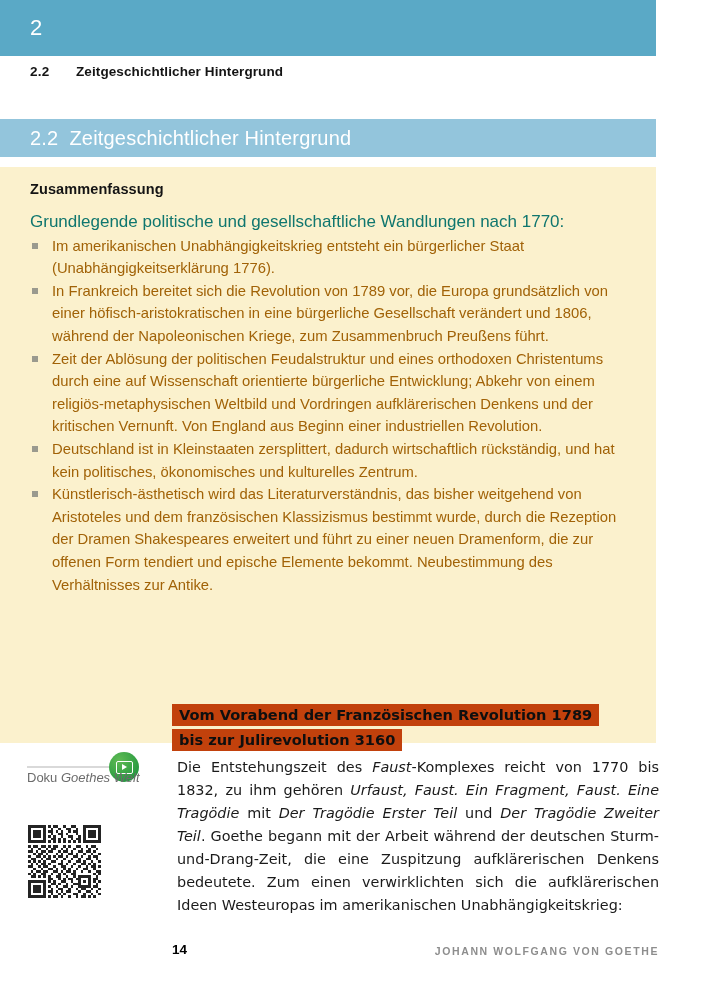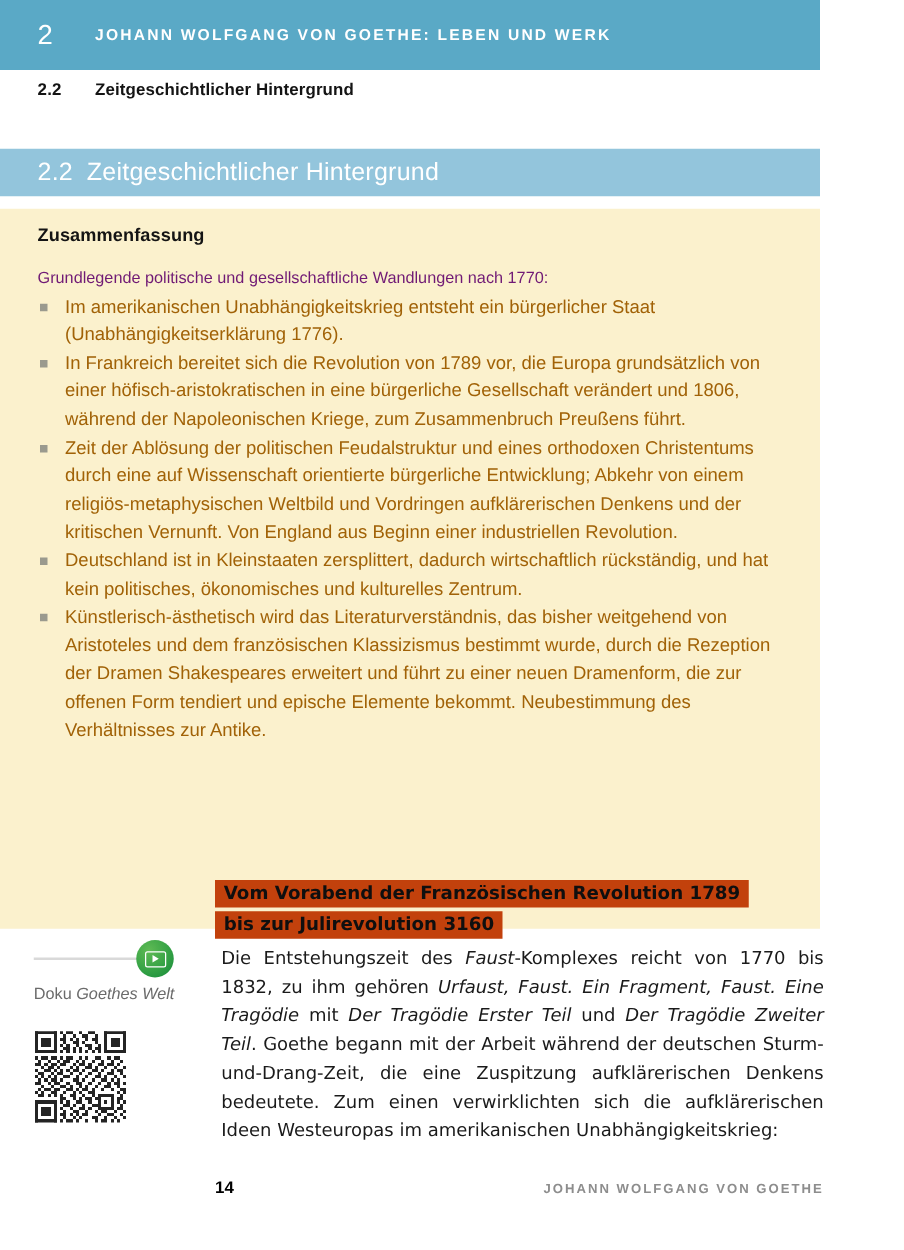--- a/index.html
+++ b/index.html
@@ -102,23 +102,23 @@
     padding: 14px 34px 0 30px;
   }
   .summary-title {
     font-size: 14.5px;
     font-weight: 700;
     color: #141414;
     margin: 0 0 14px 0;
     letter-spacing: 0.1px;
   }
   .summary-lead {
-    font-size: 13px;
+    font-size: 17px;
     line-height: 22.6px;
-    color: #701a75;
+    color: #0f766e;
     margin: 0 0 1px 0;
   }
   .summary-list {
     list-style: none;
     margin: 0;
     padding: 0;
   }
   .summary-list li {
     position: relative;
     padding-left: 22px;
@@ -178,21 +178,21 @@
     width: 0;
     height: 0;
     border-left: 5px solid #ffffff;
     border-top: 3.4px solid transparent;
     border-bottom: 3.4px solid transparent;
     margin-left: 1.5px;
   }
   .margin-caption {
     position: absolute;
     left: 0;
-    top: 34px;
+    top: 17px;
     width: 116px;
     font-size: 13px;
     line-height: 17px;
     color: #6b6b6b;
   }
   .margin-caption i { font-style: italic; }
 
   .qr-wrap {
     position: absolute;
     left: 1px;
@@ -259,21 +259,20 @@
     letter-spacing: 1.6px;
     color: #8d8d8d;
     text-transform: uppercase;
   }
 </style>
 </head>
 <body>
 
 <div class="running-head">
   <span class="running-head-chapter">2</span>
-  <span class="running-head-title">Johann Wolfgang von Goethe: Leben und Werk</span>
 </div>
 
 <div class="subhead-line">
   <span class="subhead-num">2.2</span>
   <span class="subhead-text">Zeitgeschichtlicher Hintergrund</span>
 </div>
 
 <div class="section-band">
   <span class="section-band-num">2.2</span>
   <span class="section-band-title">Zeitgeschichtlicher Hintergrund</span>

